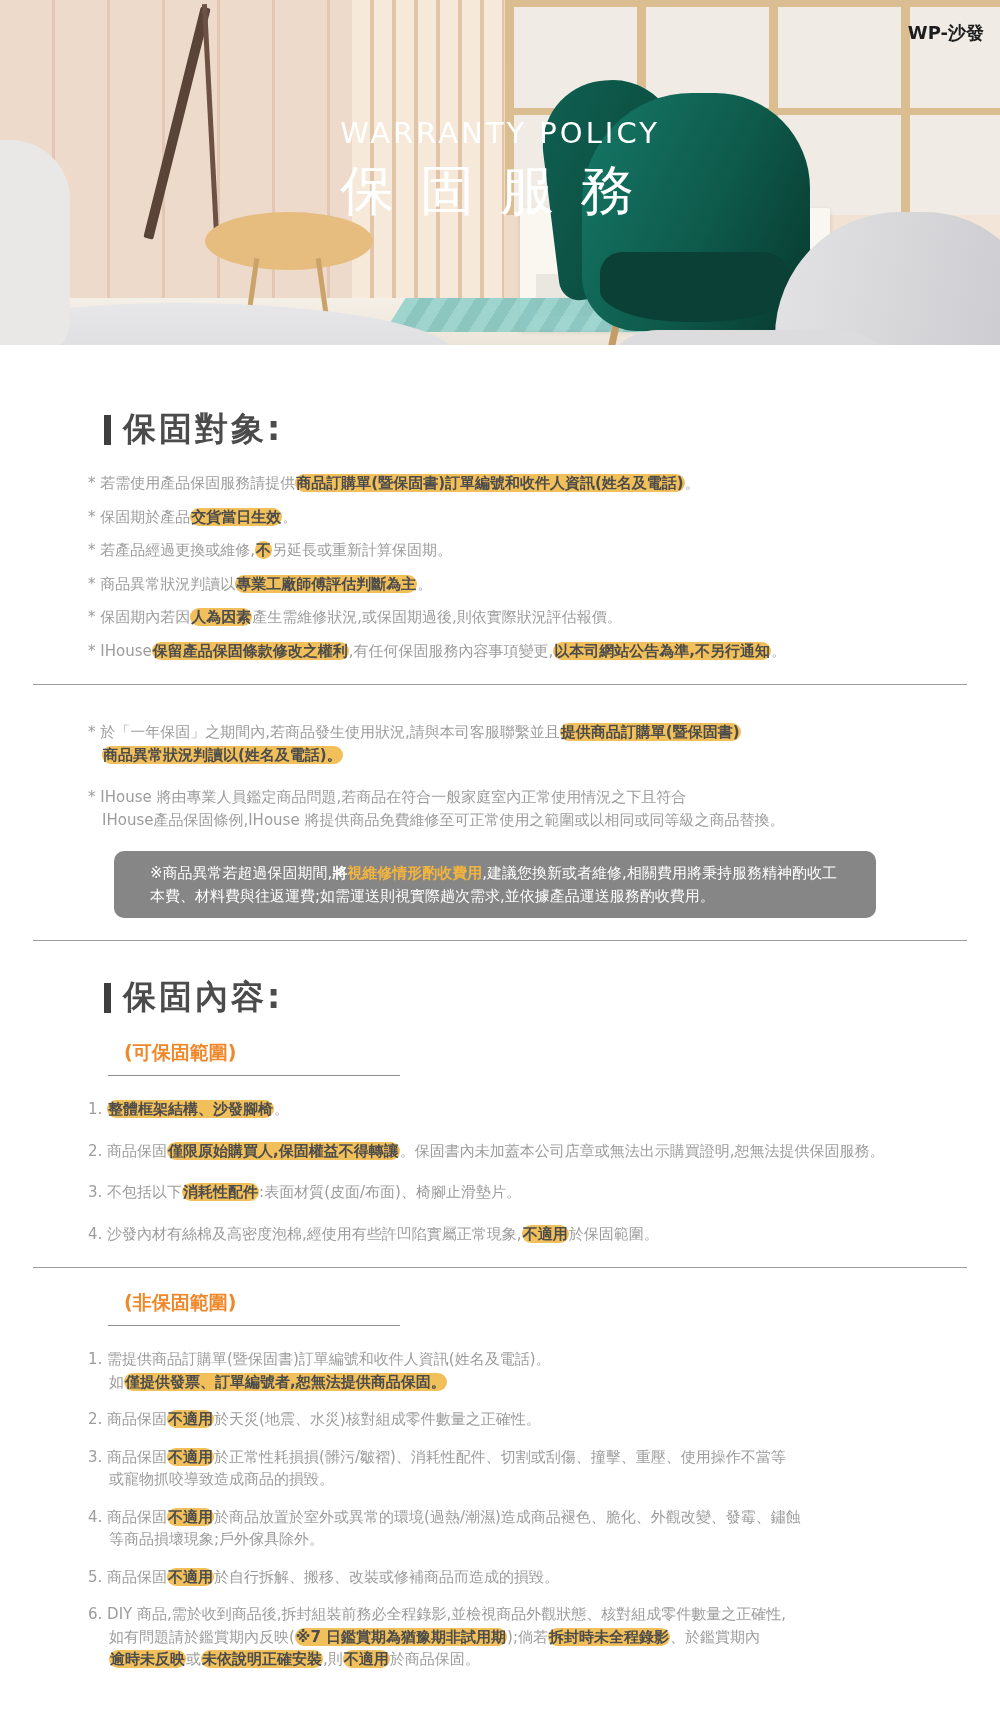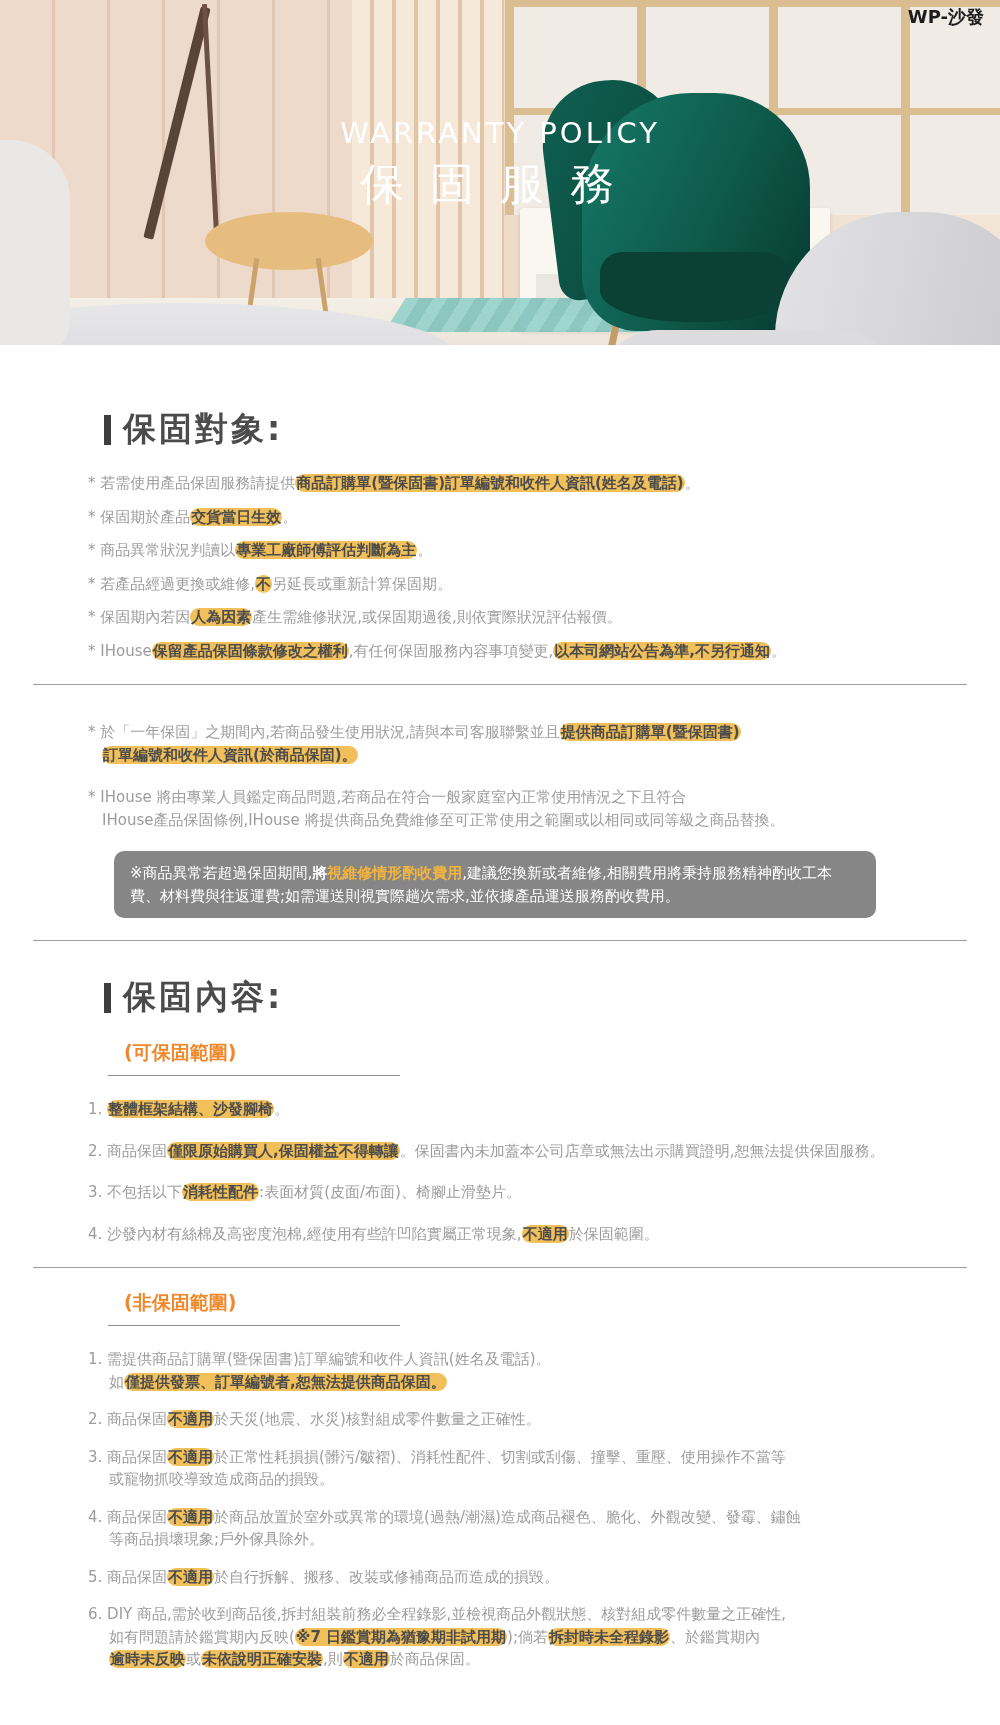--- a/index.html
+++ b/index.html
@@ -51,41 +51,41 @@
     background:linear-gradient(100deg,#e3e3e5,#c9c9cd); border-radius:125px 115px 0 0; }
   .gray-chair-mid { position:absolute; left:598px; top:330px; width:300px; height:60px;
     background:#dcdcde; border-radius:110px 110px 0 0; }
   .gray-chair-left { position:absolute; left:-50px; top:303px; width:505px; height:95px;
     background:linear-gradient(#e7e7e9,#d7d7da); border-radius:45% 55% 0 0; }
   .gray-chair-farleft { position:absolute; left:-42px; top:140px; width:112px; height:220px;
     background:#eae8e7; border-radius:0 60px 40px 0; }
   .hero-text { position:absolute; left:0; top:116px; width:100%; text-align:center;
     color:#ffffff; z-index:6; }
   .hero-eyebrow { font-size:29px; font-weight:500; letter-spacing:3px; }
-  .hero-title { font-size:44px; font-weight:500; letter-spacing:26px; 
+  .hero-title { font-size:54px; font-weight:500; letter-spacing:26px; 
     margin-top:5px; }
-  .corner-tag { position:absolute; top:5px; right:16px; z-index:7;
+  .corner-tag { position:absolute; top:21px; right:16px; z-index:7;
     font-size:18px; font-weight:700; color:#1d1d1d; }
   
   .content { padding:0 10px 0 88px; }
   .sec-heading { display:flex; align-items:center; margin:0 0 20px 16px;
     font-size:33px; font-weight:700; color:#4b4b4b; letter-spacing:3px; }
   .sec-heading::before { content:""; display:block; width:7px; height:30px;
     background:#3e3e3e; margin-right:12px; }
   .sect-target { padding-top:62px; }
   .sect-period { padding-top:14px; }
   .sect-content { padding-top:12px; }
   p.item { margin:0 0 11px; font-size:15px; line-height:1.5; color:#9c9c9c;
     padding-left:14px; text-indent:-14px; }
   .num p.item { padding-left:21px; text-indent:-21px; margin-bottom:19px; }
   .period-list p.item { margin-bottom:20px; }
   .excluded-list p.item { margin-bottom:15px; }
   .hl { background:#F2C05A; color:#4c4c4c; font-weight:700; padding:0 1px;border-radius:9px; }
   .notice-box { margin:14px 0 4px 26px; width:762px; background:#868686;
-    border-radius:10px; padding:11px 16px; color:#ffffff; font-size:15px; line-height:1.6; }
+    border-radius:10px; padding:11px 36px; color:#ffffff; font-size:15px; line-height:1.6; }
   .notice-box p.item { margin:0; padding-left:0; text-indent:0; color:#ffffff; }
   .notice-box .b { font-weight:700; }
   .notice-box .o { color:#F3B43E; font-weight:700; }
   hr.divider { border:none; border-top:1px solid #9f9f9f; margin:22px 33px; }
   .range-label { margin-left:36px; color:#F0882A; font-size:19px; font-weight:700; }
   .range-underline { width:292px; margin:9px 0 22px 20px; border-bottom:1px solid #8f8f8f; }
 </style>
 </head>
 <body>
 
@@ -117,32 +117,32 @@
     <div class="hero-title">保固服務</div>
   </div>
   <div class="corner-tag">WP-沙發</div>
 </div>
 
 <section class="content sect-target">
   <h2 class="sec-heading">保固對象:</h2>
   <div class="star-list">
       <p class="item"><span>* 若需使用產品保固服務請提供</span><span class="hl">商品訂購單(暨保固書)訂單編號和收件人資訊(姓名及電話)</span><span>。</span></p>
       <p class="item"><span>* 保固期於產品</span><span class="hl">交貨當日生效</span><span>。</span></p>
+      <p class="item"><span>* 若產品經過更換或維修,</span><span class="hl">不</span><span>另延長或重新計算保固期。</span></p>
       <p class="item"><span>* 商品異常狀況判讀以</span><span class="hl">專業工廠師傅評估判斷為主</span><span>。</span></p>
-      <p class="item"><span>* 若產品經過更換或維修,</span><span class="hl">不</span><span>另延長或重新計算保固期。</span></p>
       <p class="item"><span>* 保固期內若因</span><span class="hl">人為因素</span><span>產生需維修狀況,或保固期過後,則依實際狀況評估報價。</span></p>
       <p class="item"><span>* IHouse</span><span class="hl">保留產品保固條款修改之權利</span><span>,有任何保固服務內容事項變更,</span><span class="hl">以本司網站公告為準,不另行通知</span><span>。</span></p>
     </div>
 </section>
 
 <hr class="divider">
 
 <section class="content sect-period">
   <div class="period-list">
-      <p class="item"><span>* 於「一年保固」之期間內,若商品發生使用狀況,請與本司客服聯繫並且</span><span class="hl">提供商品訂購單(暨保固書)</span><br><span class="hl">訂單編號和收件人資訊(於商品保固)。</span></p>
+      <p class="item"><span>* 於「一年保固」之期間內,若商品發生使用狀況,請與本司客服聯繫並且</span><span class="hl">提供商品訂購單(暨保固書)</span><br><span class="hl">商品異常狀況判讀以(姓名及電話)。</span></p>
       <p class="item"><span>* IHouse 將由專業人員鑑定商品問題,若商品在符合一般家庭室內正常使用情況之下且符合</span><br><span>IHouse產品保固條例,IHouse 將提供商品免費維修至可正常使用之範圍或以相同或同等級之商品替換。</span></p>
     </div>
   <div class="notice-box">
       <p class="item"><span>※商品異常若超過保固期間,</span><span class="b">將</span><span class="o">視維修情形酌收費用</span><span>,建議您換新或者維修,相關費用將秉持服務精神酌收工本費、材料費與往返運費;如需運送則視實際趟次需求,並依據產品運送服務酌收費用。</span></p>
     </div>
 </section>
 
 <hr class="divider">
 
 <section class="content sect-content">

